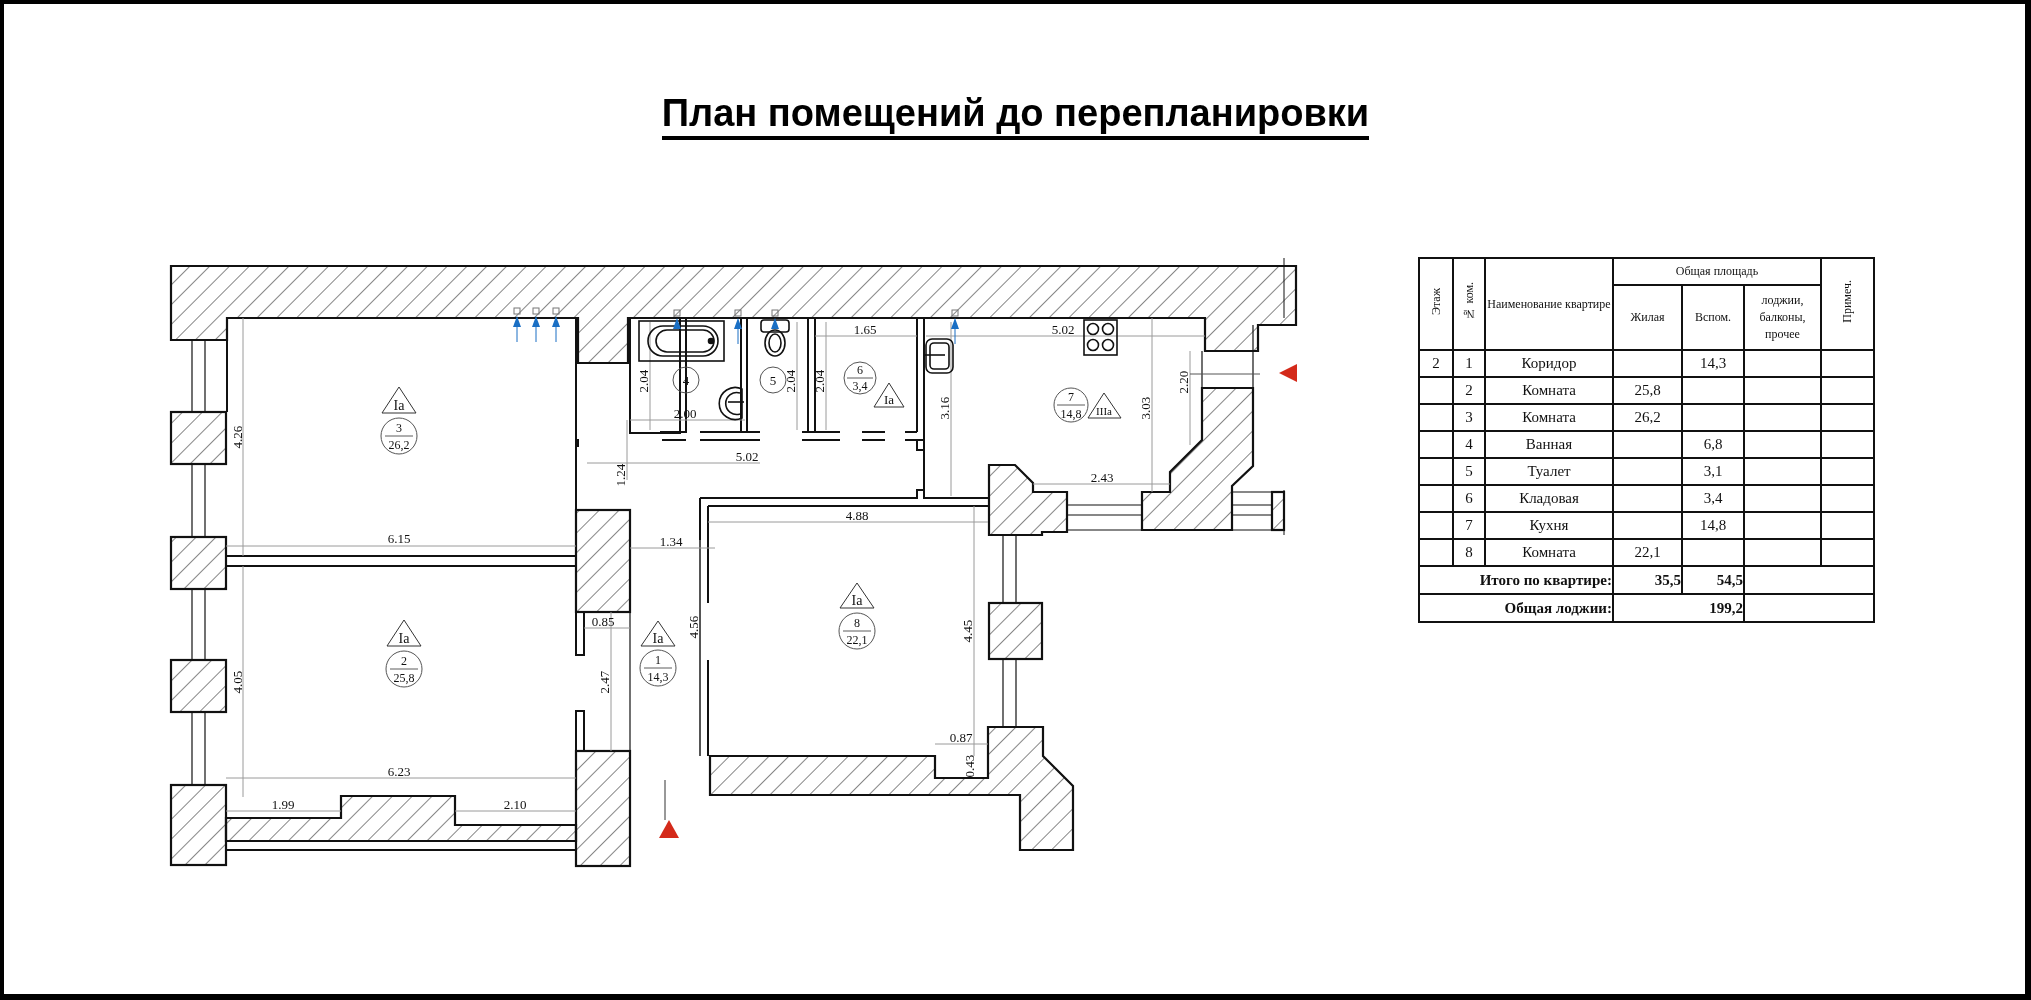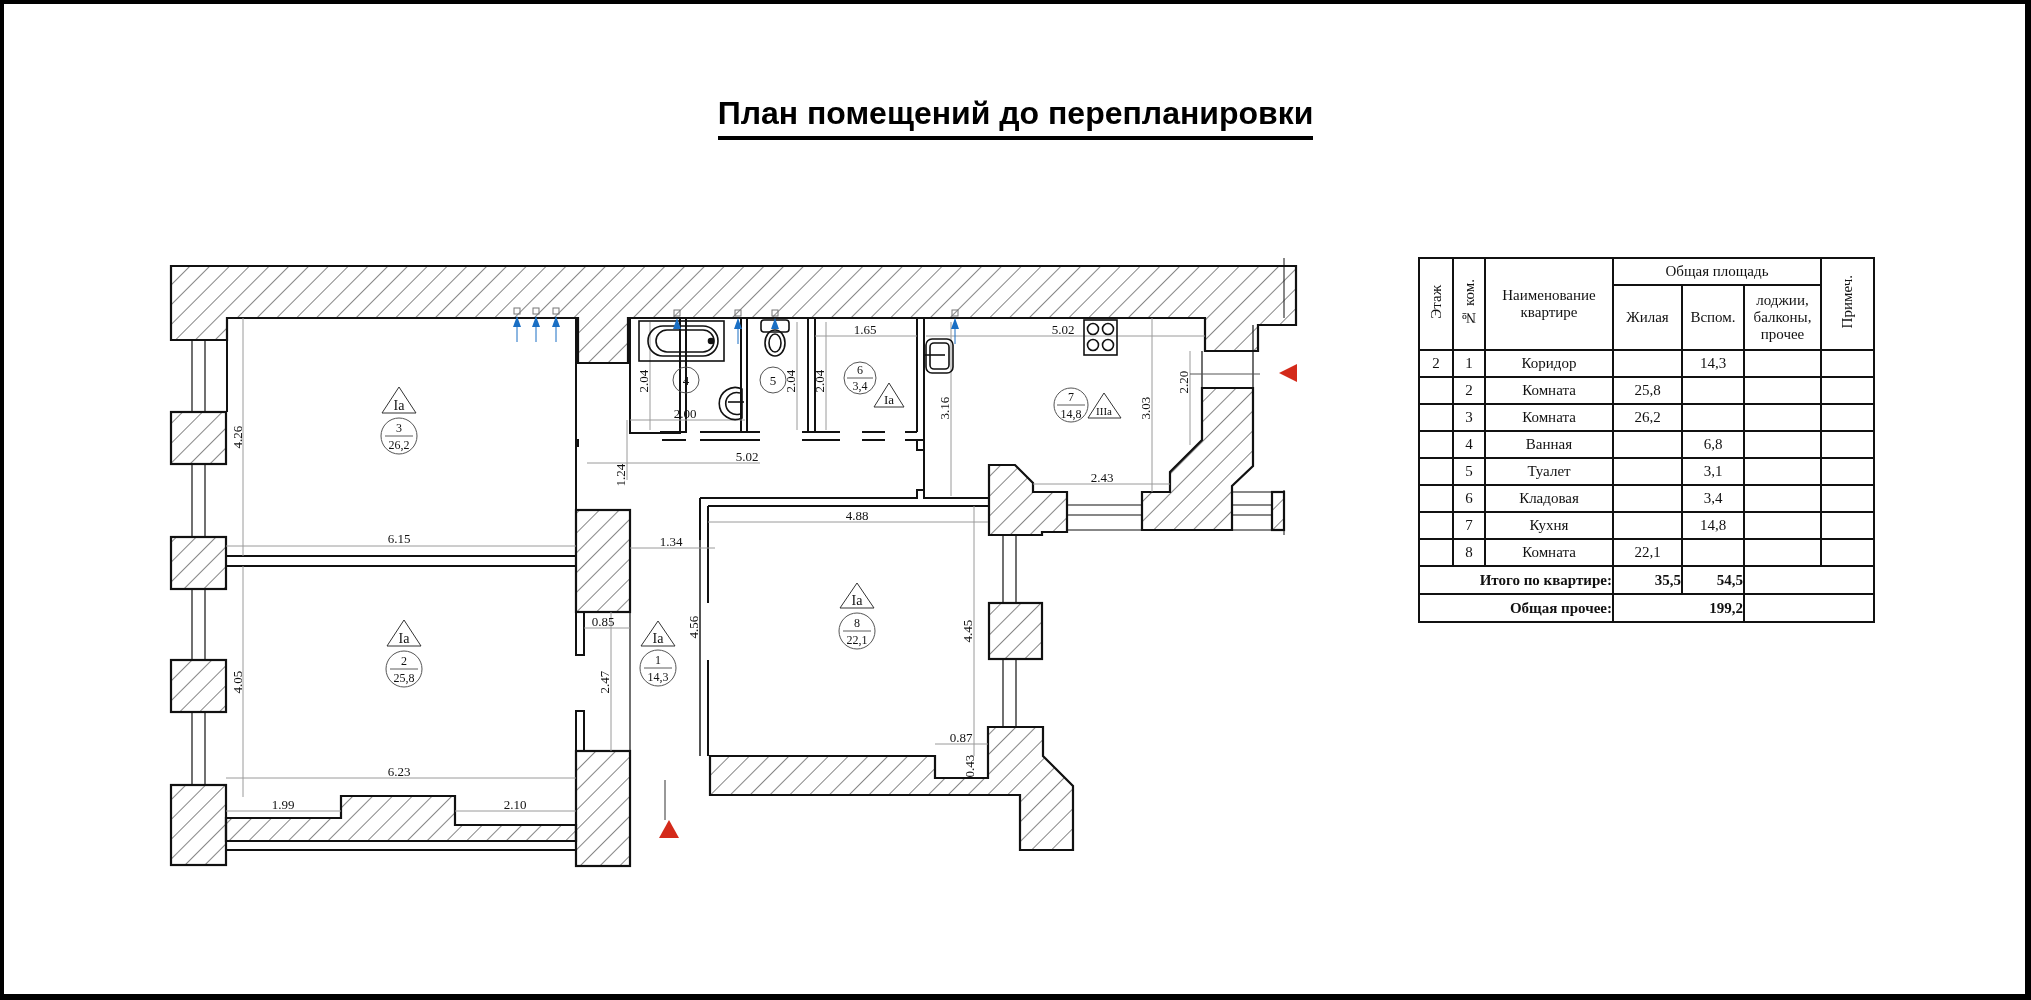--- a/index.html
+++ b/index.html
@@ -1,26 +1,26 @@
 <!DOCTYPE html>
 <html><head>
 <meta charset="utf-8">
 <style>
   html,body{margin:0;padding:0;background:#000;}
   body{width:2031px;height:1000px;overflow:hidden;font-family:"Liberation Serif",serif;}
   #frame{position:absolute;left:4px;top:4px;width:2021px;height:990px;background:#fff;}
   #title{position:absolute;left:0;top:92px;width:100%;text-align:center;
-    font-family:"Liberation Sans",sans-serif;font-weight:bold;font-size:32px;color:#000;letter-spacing:0px;}
+    font-family:"Liberation Sans",sans-serif;font-weight:bold;font-size:38px;color:#000;letter-spacing:0px;}
   #title span{display:inline-block;border-bottom:4px solid #000;padding-bottom:2px;line-height:42px;}
   #plan{position:absolute;left:0;top:0;}
   #plan text{font-family:"Liberation Serif",serif;fill:#111;}
   table#expl{position:absolute;left:1418px;top:257px;border-collapse:collapse;
     font-family:"Liberation Serif",serif;font-size:15px;color:#111;}
   #expl td,#expl th{border:2px solid #111;text-align:center;padding:0;font-weight:normal;}
-  #expl th{font-size:15px;line-height:17px;}
+  #expl th{font-size:12px;line-height:17px;}
   #expl .vert{writing-mode:vertical-rl;transform:rotate(180deg);white-space:nowrap;display:inline-block;}
   #expl tr.row td{height:25px;}
   #expl tr.total td{height:26px;font-weight:bold;text-align:right;}
 </style>
 </head>
 <body>
 
 <div id="frame"></div>
 
 <div id="title"><span>План помещений до перепланировки</span></div>
@@ -407,18 +407,18 @@
         <td></td>
         <td></td>
   </tr>
   <tr class="total">
     <td colspan="3">Итого по квартире:</td>
     <td>35,5</td>
     <td>54,5</td>
     <td colspan="2"></td>
   </tr>
   <tr class="total">
-    <td colspan="3">Общая прочее:</td>
+    <td colspan="3">Общая лоджии:</td>
     <td colspan="2">199,2</td>
     <td colspan="2"></td>
   </tr>
 </tbody>
   </table>
 
 </body></html>

